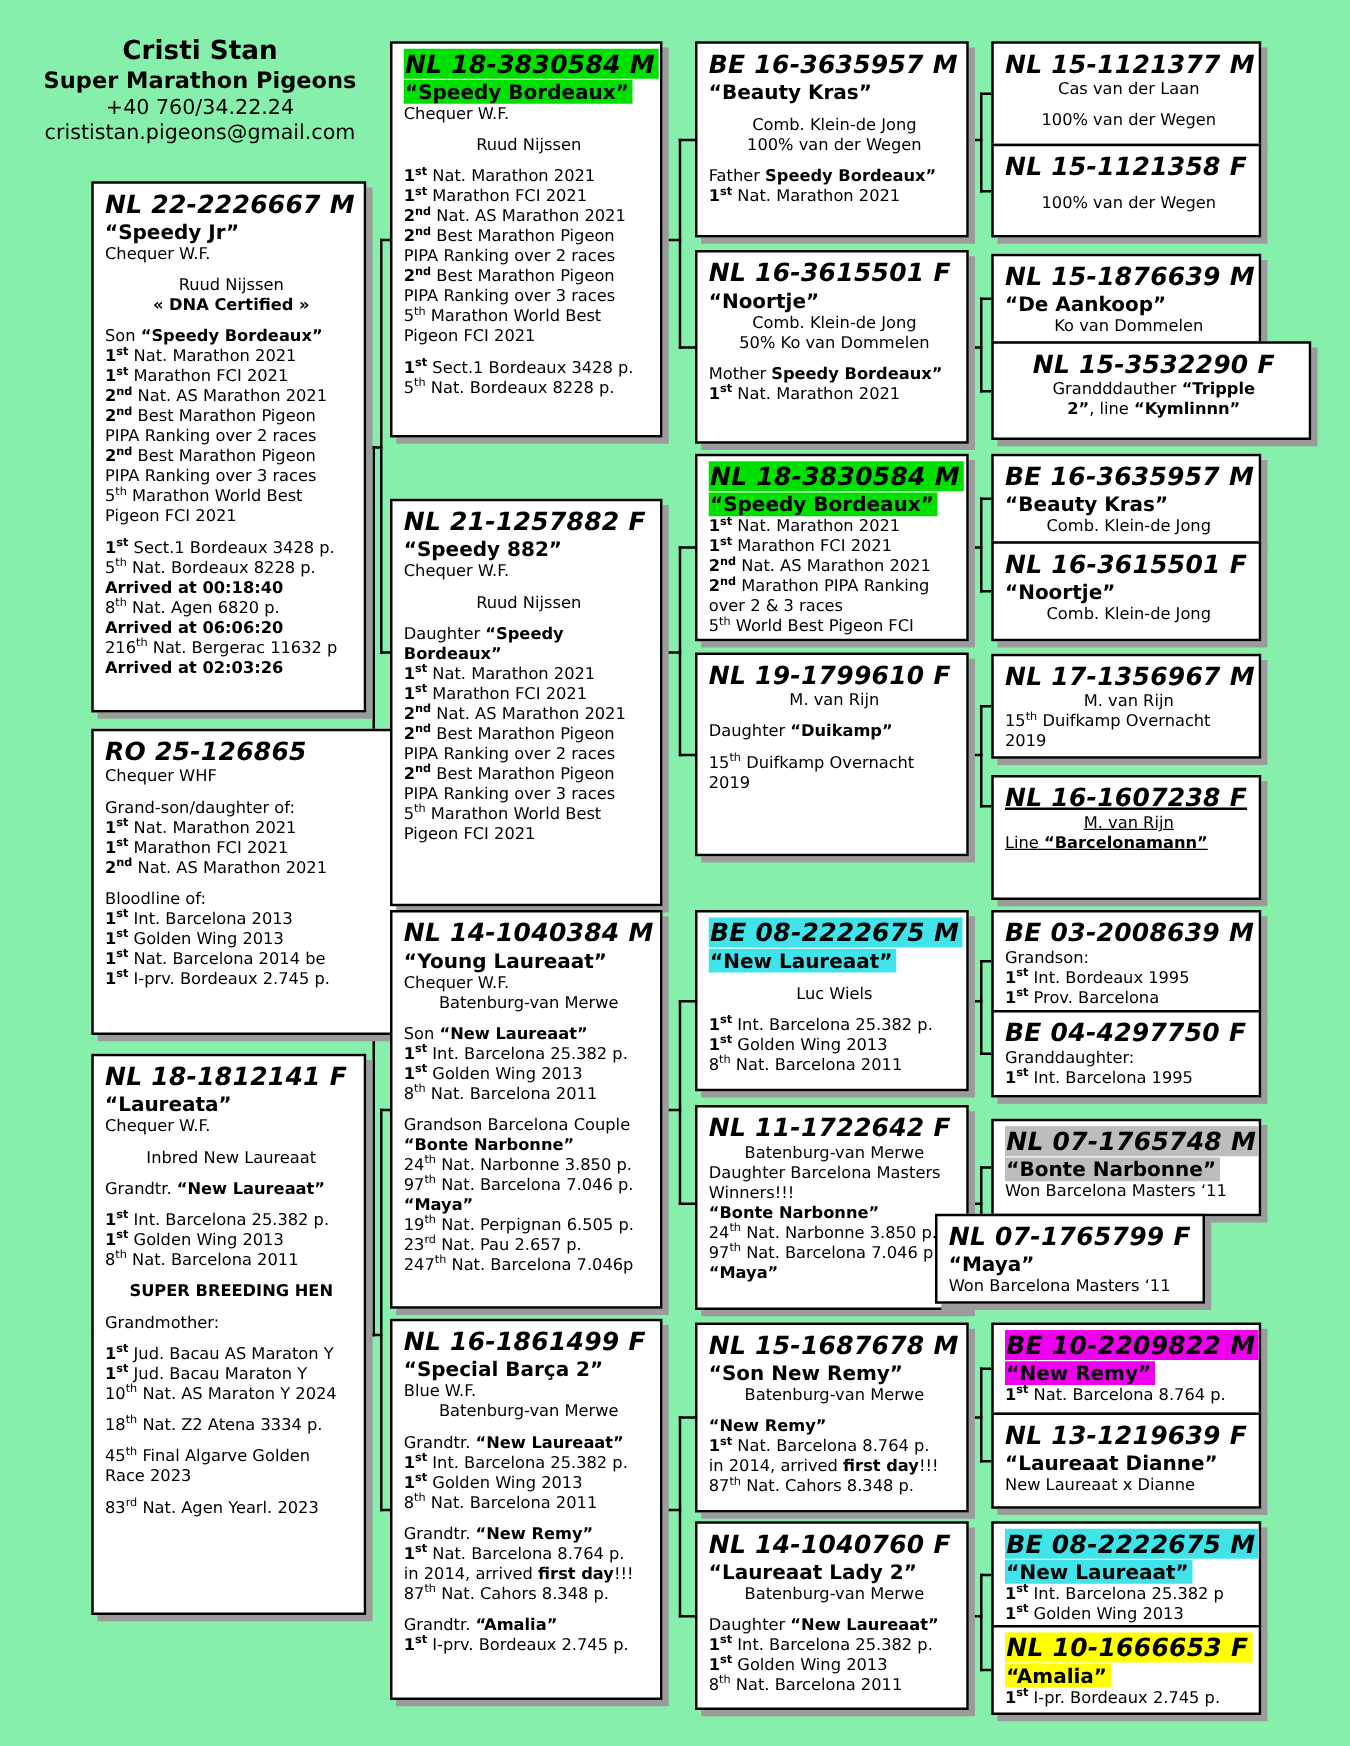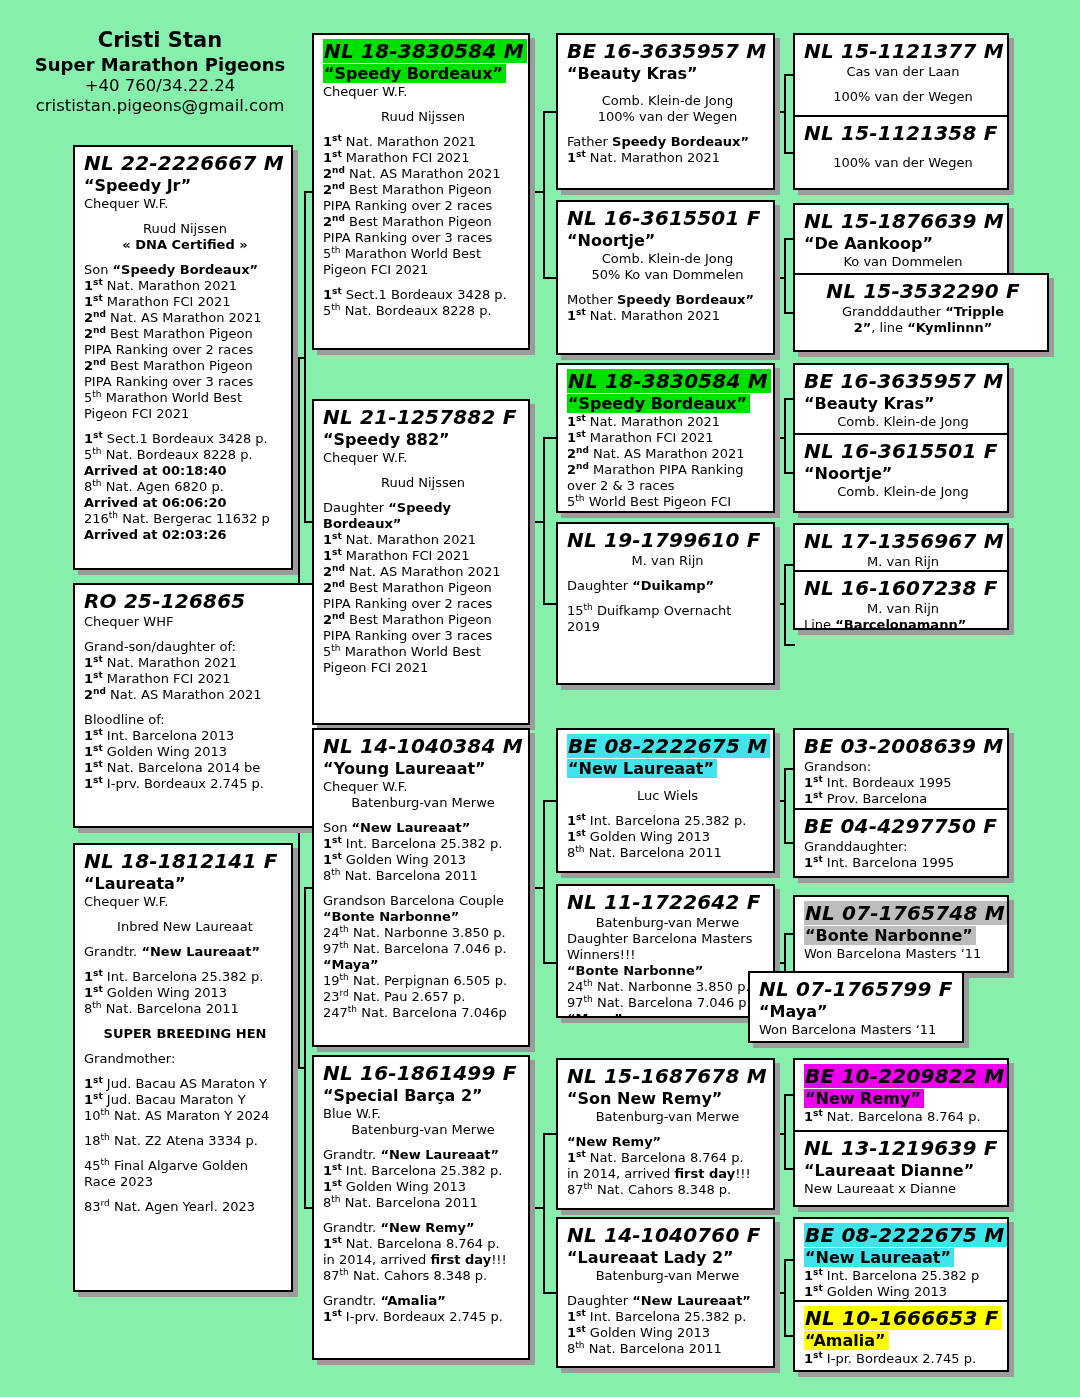--- a/index.html
+++ b/index.html
@@ -284,21 +284,21 @@
       <div class="box" style="left: 556px; top: 728px; width: 219px; height: 145px;">
         <div class="ring"><span class="hlspan" style="background: rgb(63, 227, 233);">BE 08-2222675 M</span></div>
         <div class="bname"><span class="hlspan" style="background: rgb(63, 227, 233);">“New Laureaat”</span></div>
         <div class="ln gap"></div>
         <div class="ln c">Luc Wiels</div>
         <div class="ln gap"></div>
         <div class="ln"><b>1<sup>st</sup></b> Int. Barcelona 25.382 p.</div>
         <div class="ln"><b>1<sup>st</sup></b> Golden Wing 2013</div>
         <div class="ln">8<sup>th</sup> Nat. Barcelona 2011</div>
       </div>
-      <div class="box" style="left: 556px; top: 884px; width: 219px; height: 134px;">
+      <div class="box" style="left: 556px; top: 884px; width: 219px; height: 164px;">
         <div class="ring"><span>NL 11-1722642 F</span></div>
         <div class="ln c">Batenburg-van Merwe</div>
         <div class="ln">Daughter Barcelona Masters</div>
         <div class="ln">Winners!!!</div>
         <div class="ln"><b>“Bonte Narbonne”</b></div>
         <div class="ln">24<sup>th</sup> Nat. Narbonne 3.850 p.</div>
         <div class="ln">97<sup>th</sup> Nat. Barcelona 7.046 p.</div>
         <div class="ln"><b>“Maya”</b></div>
       </div>
       <div class="box" style="left: 556px; top: 1058px; width: 219px; height: 152px;">
@@ -351,21 +351,21 @@
         <div class="ring"><span>NL 16-3615501 F</span></div>
         <div class="bname"><span>“Noortje”</span></div>
         <div class="ln c">Comb. Klein-de Jong</div>
       </div>
       <div class="box" style="left: 793px; top: 523px; width: 216px; height: 84px;">
         <div class="ring"><span>NL 17-1356967 M</span></div>
         <div class="ln c">M. van Rijn</div>
         <div class="ln">15<sup>th</sup> Duifkamp Overnacht</div>
         <div class="ln">2019</div>
       </div>
-      <div class="box" style="left: 793px; top: 570px; width: 216px; height: 60px;">
+      <div class="box" style="left: 793px; top: 620px; width: 216px; height: 100px; text-decoration: underline;">
         <div class="ring"><span>NL 16-1607238 F</span></div>
         <div class="ln c">M. van Rijn</div>
         <div class="ln">Line <b>“Barcelonamann”</b></div>
       </div>
       <div class="box" style="left: 793px; top: 728px; width: 216px; height: 82px;">
         <div class="ring"><span>BE 03-2008639 M</span></div>
         <div class="ln">Grandson:</div>
         <div class="ln"><b>1<sup>st</sup></b> Int. Bordeaux 1995</div>
         <div class="ln"><b>1<sup>st</sup></b> Prov. Barcelona</div>
       </div>

